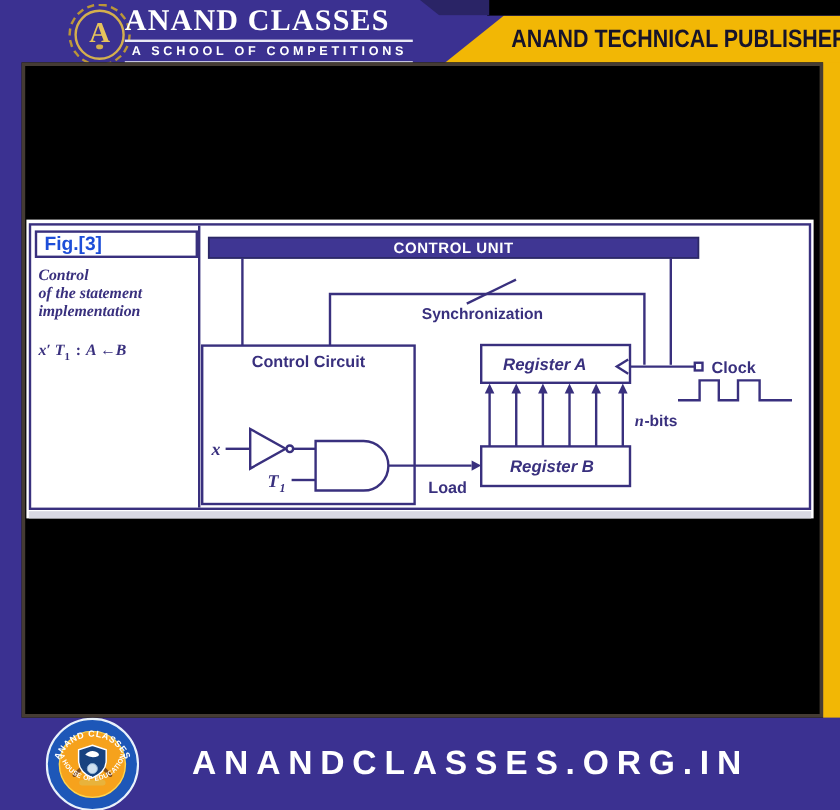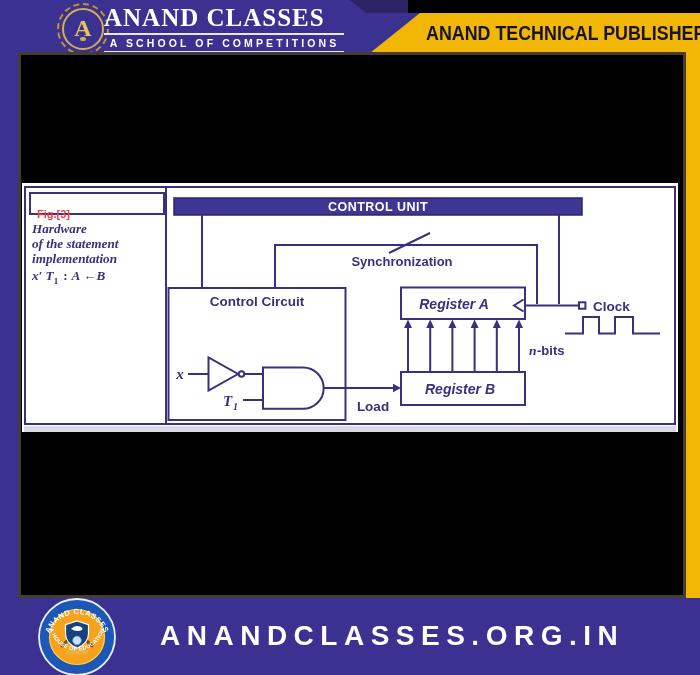--- a/index.html
+++ b/index.html
@@ -31,25 +31,25 @@
         border:3px solid #453c34;box-sizing:border-box;}
   .yellow-strip{position:absolute;left:686px;top:52px;width:14px;height:546px;background:#f2b705;}
 
   
   .panel{position:absolute;left:22px;top:183px;width:656px;height:249px;background:#ffffff;}
   .panel-shadow{position:absolute;left:2px;right:2px;bottom:0;height:6px;background:#d9d9e3;}
   .panel-box{position:absolute;left:2px;top:3px;right:2px;bottom:7px;border:2px solid #39307e;}
   .left-col{position:absolute;left:0;top:0;width:139px;bottom:0;border-right:2px solid #39307e;}
   .fig-box{position:absolute;left:3px;top:4px;width:136px;height:23px;border:2px solid #39307e;
         box-sizing:border-box;background:#fff;}
-  .fig-label{font-weight:bold;font-size:11px;color:#ef4444;padding:14px 0 0 6px;}
+  .fig-label{font-weight:bold;font-size:16px;color:#1d4ed8;padding:1px 0 0 6px;}
   .caption{position:absolute;left:6px;top:33px;width:130px;color:#39307e;
         font-family:"Liberation Serif",serif;font-weight:bold;font-style:italic;
         font-size:13.2px;line-height:15px;}
-  .formula{margin-top:2px;white-space:nowrap;}
+  .formula{margin-top:18px;white-space:nowrap;}
   .formula sub{font-size:9px;font-style:normal;}
   .formula .colon{font-style:normal;padding:0 4px 0 5px;}
   .formula .arrow{font-style:normal;font-weight:bold;padding-left:3px;}
 
   .diagram-svg{position:absolute;left:139px;top:0px;}
 
   
   .ln{stroke:#39307e;stroke-width:2;fill:none;}
   .bx{stroke:#39307e;stroke-width:2;fill:#ffffff;}
   .ar{fill:#39307e;stroke:none;}
@@ -93,21 +93,21 @@
 
   <div class="panel">
     <div class="panel-shadow"></div>
     <div class="panel-box">
 
       <div class="left-col">
         <div class="fig-box">
           <div class="fig-label">Fig.[3]</div>
         </div>
         <div class="caption">
-          <div>Hardware</div>
+          <div>Control</div>
           <div>of the statement</div>
           <div>implementation</div>
           <div class="formula"><span>x′ T</span><sub>1</sub><span class="colon">:</span><span>A</span><span class="arrow">←</span><span>B</span></div>
         </div>
       </div>
 
       <svg class="diagram-svg" width="513" height="239" viewBox="163 186 513 239" xmlns="http://www.w3.org/2000/svg">
 
         <rect x="172" y="196" width="408" height="17" fill="#3f3693" stroke="#2c2866" stroke-width="1.5"></rect>
         <text x="376" y="209" text-anchor="middle" class="t-bold" font-size="12.5" letter-spacing="0.5" fill="#ffffff" style="fill:#ffffff">CONTROL UNIT</text>

